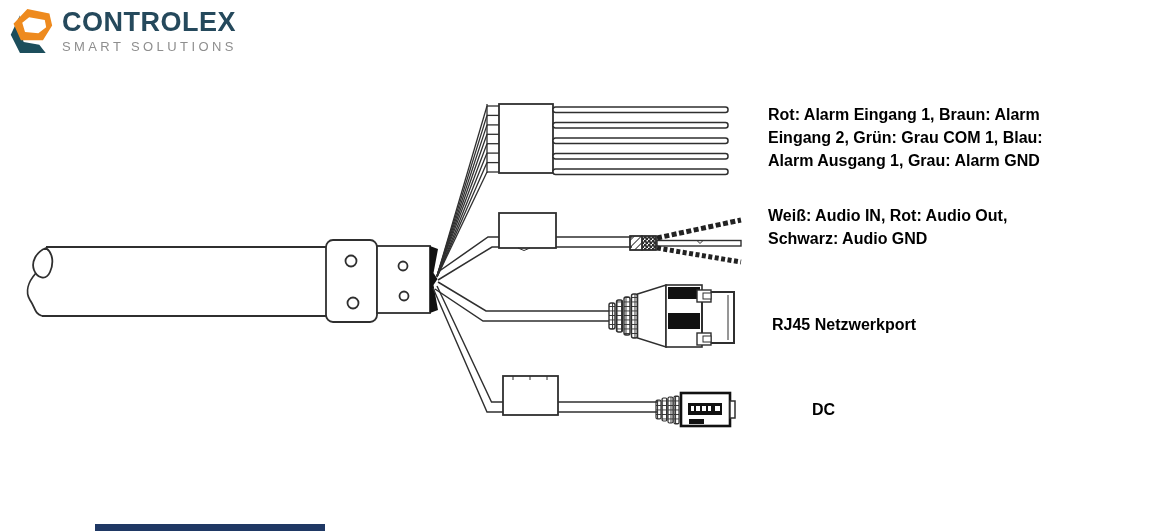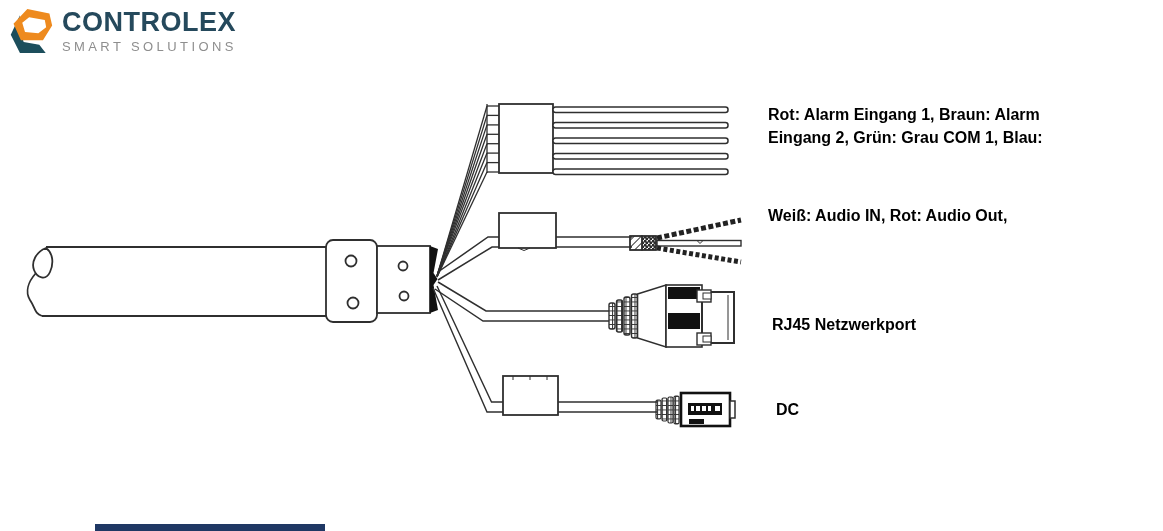--- a/index.html
+++ b/index.html
@@ -11,21 +11,21 @@
   #logo-text{margin-left:8px;padding-top:2px;}
   #brand{font-size:27px;font-weight:bold;letter-spacing:.5px;color:#25495c;line-height:28px;}
   #tagline{font-size:13px;font-weight:400;letter-spacing:3.4px;color:#8e8e8e;margin-top:3px;}
   
   #diagram{position:absolute;left:0;top:0;width:1163px;height:531px;}
   
   .dlabel{position:absolute;color:#000;font-weight:bold;font-size:16px;line-height:23px;white-space:nowrap;}
   #label-alarm{left:768px;top:103px;}
   #label-audio{left:768px;top:204px;}
   #label-rj45{left:772px;top:313px;}
-  #label-dc{left:776px;top:398px;}
+  #label-dc{left:812px;top:398px;}
   
   #footer-bar{position:absolute;left:95px;top:524px;width:230px;height:7px;background:#1F3864;}
 </style>
 </head>
 <body>
 
 <div id="page">
 
   <div id="logo">
     <svg id="logo-mark" viewBox="0 0 50 52">
@@ -164,23 +164,25 @@
         </g>
         <rect x="689" y="419" width="15" height="5" fill="#111" stroke="none"></rect>
         <rect x="730" y="401" width="5" height="17" fill="#fff" stroke-width="1.5"></rect>
       </g>
     </g>
   </svg>
 
   <div class="dlabel" id="label-alarm">
     <div>Rot: Alarm Eingang 1, Braun: Alarm</div>
     <div>Eingang 2, Grün: Grau COM 1, Blau:</div>
+    <div>Alarm Ausgang 1, Grau: Alarm GND</div>
   </div>
   <div class="dlabel" id="label-audio">
     <div>Weiß: Audio IN, Rot: Audio Out,</div>
+    <div>Schwarz: Audio GND</div>
   </div>
   <div class="dlabel" id="label-rj45">
     <div>RJ45 Netzwerkport</div>
   </div>
   <div class="dlabel" id="label-dc">
     <div>DC</div>
   </div>
 
   <div id="footer-bar"></div>
 </div>

